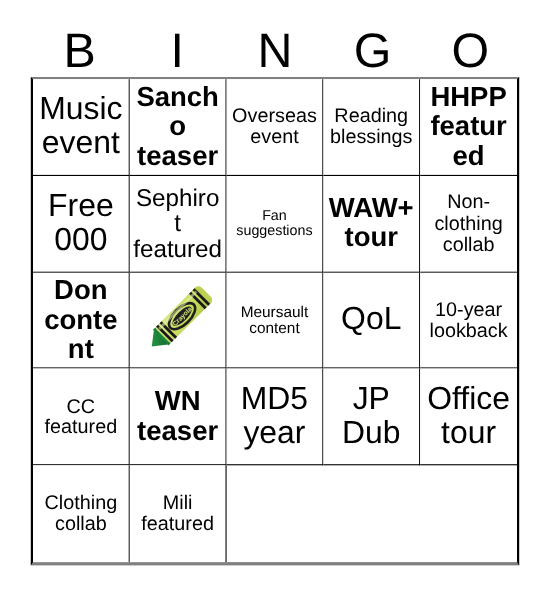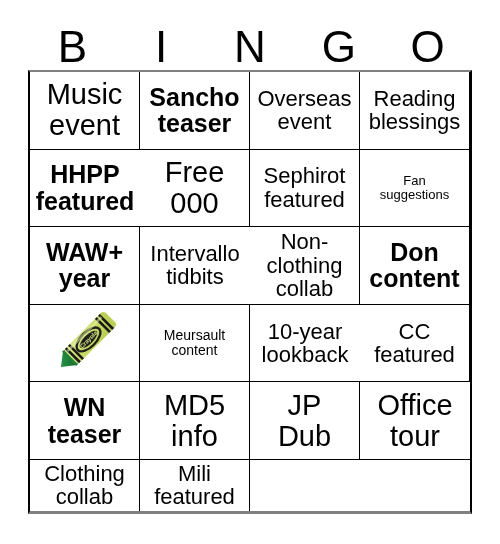--- a/index.html
+++ b/index.html
@@ -49,21 +49,21 @@
     left: 28px;
     top: 70px;
     width: 444px;
     height: 444px;
     box-sizing: border-box;
     border-top: 2px solid #808080;
     border-left: 2px solid #000000;
     border-right: 2px solid #000000;
     border-bottom: 3px solid #808080;
     display: grid;
-    grid-template-columns: repeat(4, 1fr);
+    grid-template-columns: repeat(5, 1fr);
     grid-template-rows: repeat(5, 1fr);
     background: #ffffff;
   }
 
   .bingo-cell {
     position: relative;
     box-sizing: border-box;
     border-right: 1px solid #000000;
     border-bottom: 1px solid #000000;
     display: flex;
@@ -84,21 +84,21 @@
     font-weight: 400;
     line-height: 1.07;
     word-wrap: break-word;
     white-space: pre-line;
   }
 
   
   .fs-xl  { font-size: 29px; }
   .fs-lg  { font-size: 25px; font-weight: bold; }
   .fs-md  { font-size: 22px; }
-  .fs-sm  { font-size: 22px; }
+  .fs-sm  { font-size: 18px; }
   .fs-xs  { font-size: 14px; }
   .fs-xxs { font-size: 13px; text-align: center; }
   #crayon-wrap {
     position: absolute;
     left: 0; top: 0;
     width: 100%; height: 100%;
     display: flex;
     align-items: center;
     justify-content: center;
   }
@@ -147,25 +147,21 @@
     <div class="bingo-cell">
       <span class="cell-text fs-md">Sephirot
 featured</span>
     </div>
     <div class="bingo-cell">
       <span class="cell-text fs-xxs">Fan
 suggestions</span>
     </div>
     <div class="bingo-cell">
       <span class="cell-text fs-lg">WAW+
-year</span>
-    </div>
-    <div class="bingo-cell">
-      <span class="cell-text fs-sm">Intervallo
-tidbits</span>
+tour</span>
     </div>
 
     <div class="bingo-cell">
       <span class="cell-text fs-sm">Non-
 clothing
 collab</span>
     </div>
     <div class="bingo-cell">
       <span class="cell-text fs-lg">Don
 content</span>
@@ -212,34 +208,37 @@
           </g>
         </svg>
       </div>
     </div>
     <div class="bingo-cell">
       <span class="cell-text fs-xs">Meursault
 content</span>
     </div>
 
     <div class="bingo-cell">
+      <span class="cell-text fs-xl">QoL</span>
+    </div>
+    <div class="bingo-cell">
       <span class="cell-text fs-sm">10-year
 lookback</span>
     </div>
     <div class="bingo-cell">
       <span class="cell-text fs-sm">CC
 featured</span>
     </div>
     <div class="bingo-cell">
       <span class="cell-text fs-lg">WN
 teaser</span>
     </div>
     <div class="bingo-cell">
       <span class="cell-text fs-xl">MD5
-info</span>
+year</span>
     </div>
 
     <div class="bingo-cell">
       <span class="cell-text fs-xl">JP
 Dub</span>
     </div>
     <div class="bingo-cell">
       <span class="cell-text fs-xl">Office
 tour</span>
     </div>

